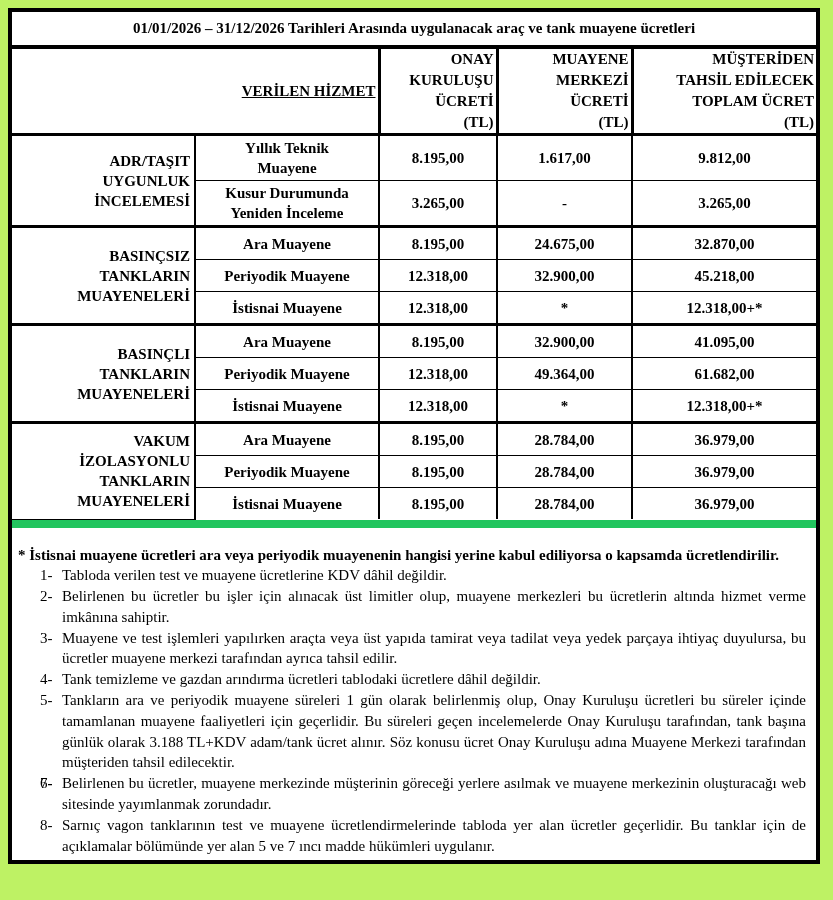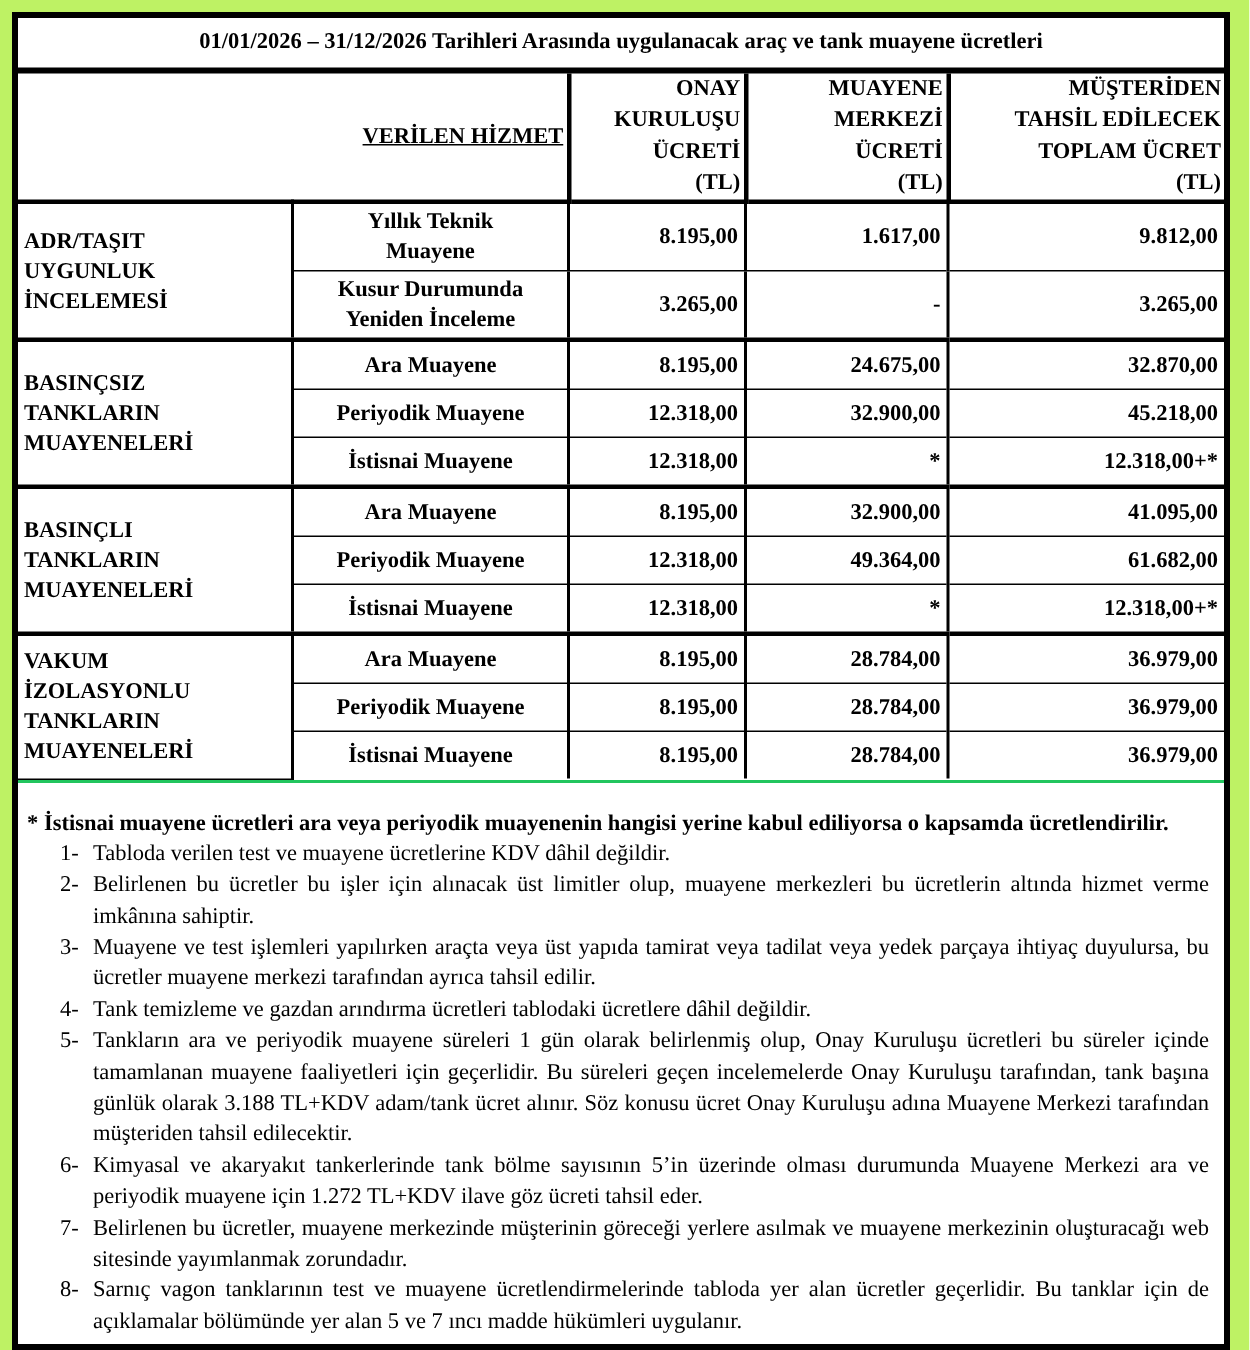--- a/index.html
+++ b/index.html
@@ -69,37 +69,37 @@
     line-height: 20px;
     vertical-align: middle;
     padding: 2px 4px;
   }
   table.fees td:first-child { border-left: none; }
   table.fees td:last-child { border-right: none; }
   tr.sec-start td { border-top-width: 3px; }
   tr.table-last td { border-bottom: none; }
 
   td.cat {
-    text-align: left;
+    text-align: right;
     padding-left: 8px;
     white-space: pre-line;
     line-height: 21px;
   }
   td.svc {
     text-align: center;
     padding-left: 10px;
     white-space: pre-line;
   }
-  td.num { text-align: right; }
+  td.num { text-align: center; }
 
   tr.row-tall td { height: 40px; }
   tr.row-std td { height: 27px; }
 
   .footnotes {
-    border-top: 2px solid #22c55e;
+    border-top: 8px solid #22c55e;
     padding: 17px 10px 4px 4px;
     font-size: 15px;
     line-height: 20.8px;
   }
   .fn-intro {
     font-weight: bold;
     text-align: justify;
     padding-left: 2px;
   }
   .fn-item {
@@ -250,21 +250,20 @@
       <div class="fn-item">
         <span class="fn-num">4-</span>
         <span>Tank temizleme ve gazdan arındırma ücretleri tablodaki ücretlere dâhil değildir.</span>
       </div>
       <div class="fn-item">
         <span class="fn-num">5-</span>
         <span>Tankların ara ve periyodik muayene süreleri 1 gün olarak belirlenmiş olup, Onay Kuruluşu ücretleri bu süreler içinde tamamlanan muayene faaliyetleri için geçerlidir. Bu süreleri geçen incelemelerde Onay Kuruluşu tarafından, tank başına günlük olarak 3.188 TL+KDV adam/tank ücret alınır. Söz konusu ücret Onay Kuruluşu adına Muayene Merkezi tarafından müşteriden tahsil edilecektir.</span>
       </div>
       <div class="fn-item">
         <span class="fn-num">6-</span>
-        <span>Kimyasal ve akaryakıt tankerlerinde tank bölme sayısının 5’in üzerinde olması durumunda Muayene Merkezi ara ve periyodik muayene için 1.272 TL+KDV ilave göz ücreti tahsil eder.</span>
       </div>
       <div class="fn-item">
         <span class="fn-num">7-</span>
         <span>Belirlenen bu ücretler, muayene merkezinde müşterinin göreceği yerlere asılmak ve muayene merkezinin oluşturacağı web sitesinde yayımlanmak zorundadır.</span>
       </div>
       <div class="fn-item">
         <span class="fn-num">8-</span>
         <span>Sarnıç vagon tanklarının test ve muayene ücretlendirmelerinde tabloda yer alan ücretler geçerlidir. Bu tanklar için de açıklamalar bölümünde yer alan 5 ve 7 ıncı madde hükümleri uygulanır.</span>
       </div>
     </div>

